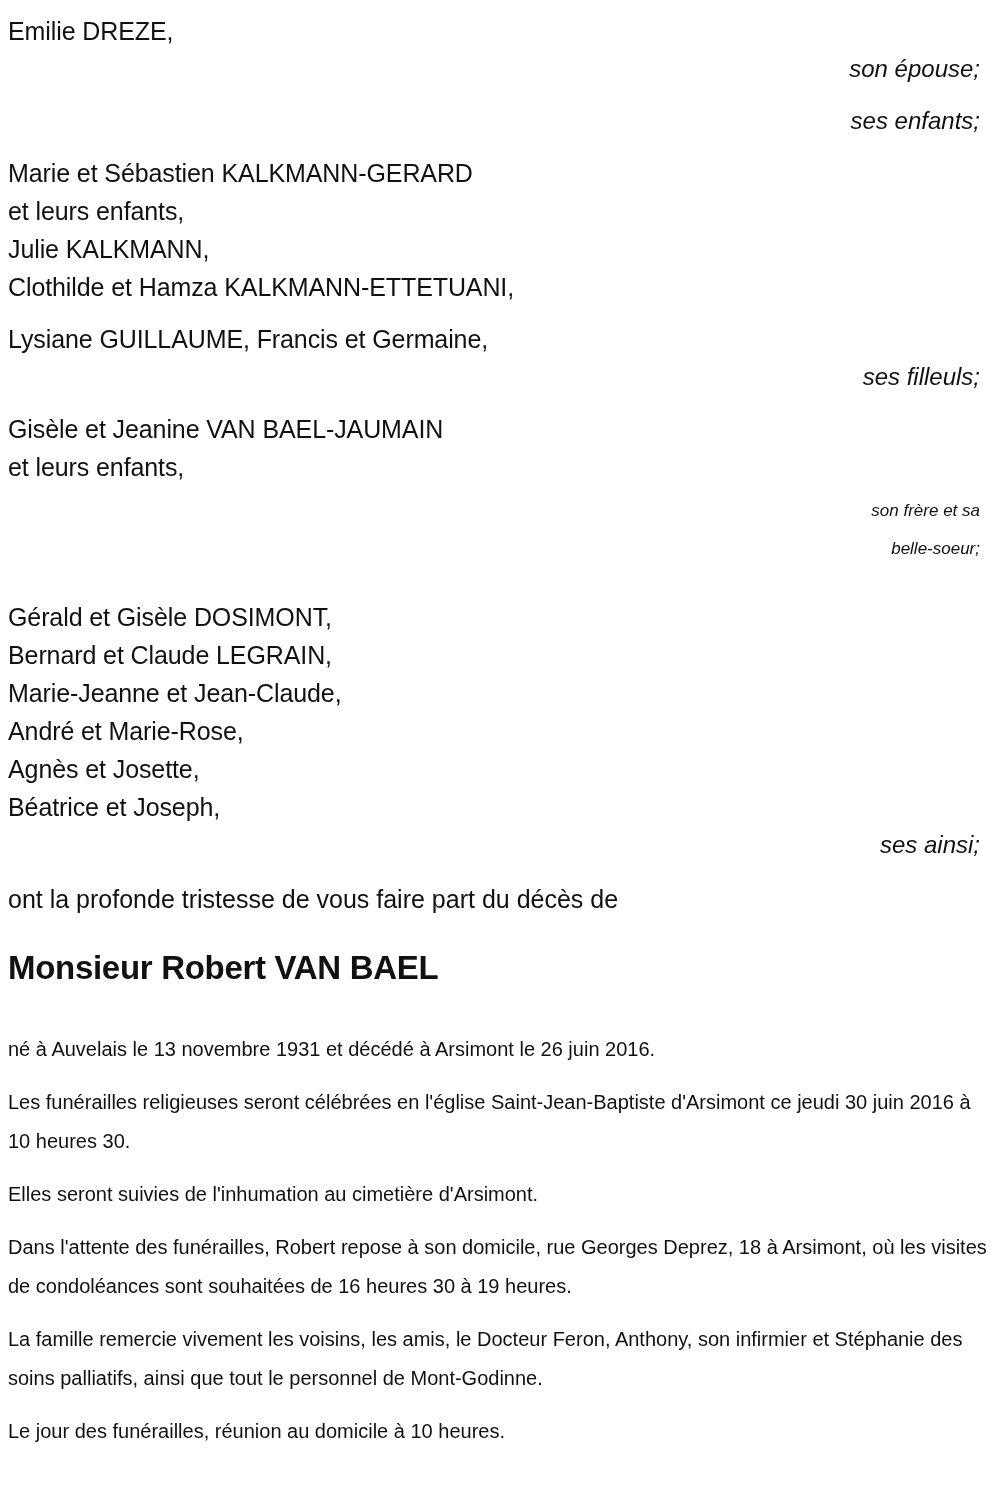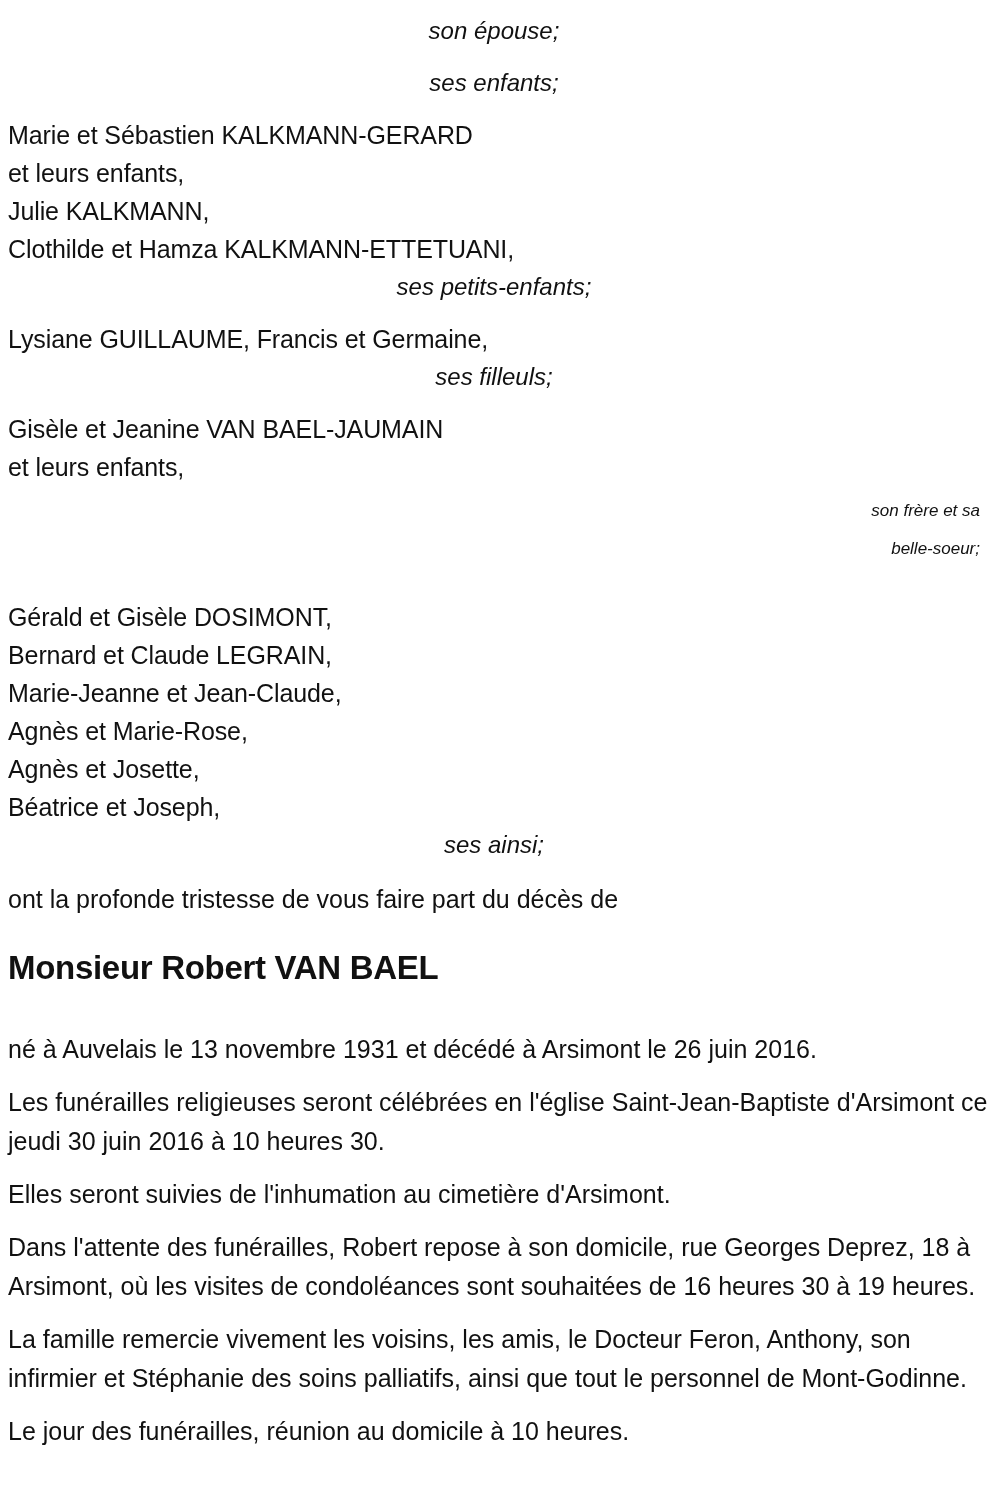--- a/index.html
+++ b/index.html
@@ -44,21 +44,21 @@
 
   .name-line {
     display: block;
     font-size: 25px;
     line-height: 38px;
     white-space: nowrap;
   }
 
   .relation {
     display: block;
-    text-align: center;
+    text-align: right;
     font-style: italic;
     font-size: 24px;
     line-height: 38px;
     padding-right: 10px;
     white-space: nowrap;
   }
 
   .relation-line {
     display: block;
     text-align: right;
@@ -91,49 +91,51 @@
     margin-top: 28px;
     margin-bottom: 40px;
   }
 
   
   .body-block {
     padding: 0 10px 0 8px;
   }
 
   .para {
-    font-size: 25px;
+    font-size: 20px;
     line-height: 39px;
     margin: 0 0 14px 0;
     max-width: 985px;
   }
 </style>
 </head>
 <body>
 
 <div id="notice">
 
   <section class="relations">
 
     <div class="rel-group">
+      <div class="names">
+        <span class="name-line">Emilie DREZE,</span>
+      </div>
       <span class="relation">son épouse;</span>
     </div>
 
     <div class="rel-group">
       <span class="relation">ses enfants;</span>
     </div>
 
     <div class="rel-group">
       <div class="names">
         <span class="name-line">Marie et Sébastien KALKMANN-GERARD</span>
         <span class="name-line">et leurs enfants,</span>
         <span class="name-line">Julie KALKMANN,</span>
         <span class="name-line">Clothilde et Hamza KALKMANN-ETTETUANI,</span>
       </div>
-      <span class="relation">ses petits-enfants;</span>
     </div>
 
     <div class="rel-group">
       <div class="names">
         <span class="name-line">Lysiane GUILLAUME, Francis et Germaine,</span>
       </div>
       <span class="relation">ses filleuls;</span>
     </div>
 
     <div class="rel-group">
@@ -146,21 +148,21 @@
       <span class="relation-line">belle-soeur;</span>
     </div>
 
     <div class="gap-md"></div>
 
     <div class="rel-group">
       <div class="names">
         <span class="name-line">Gérald et Gisèle DOSIMONT,</span>
         <span class="name-line">Bernard et Claude LEGRAIN,</span>
         <span class="name-line">Marie-Jeanne et Jean-Claude,</span>
-        <span class="name-line">Agnès et Marie-Rose,</span>
+        <span class="name-line">André et Marie-Rose,</span>
         <span class="name-line">Agnès et Josette,</span>
         <span class="name-line">Béatrice et Joseph,</span>
       </div>
       <span class="relation">ses ainsi;</span>
     </div>
 
   </section>
 
   <p class="lead">ont la profonde tristesse de vous faire part du décès de</p>
 

